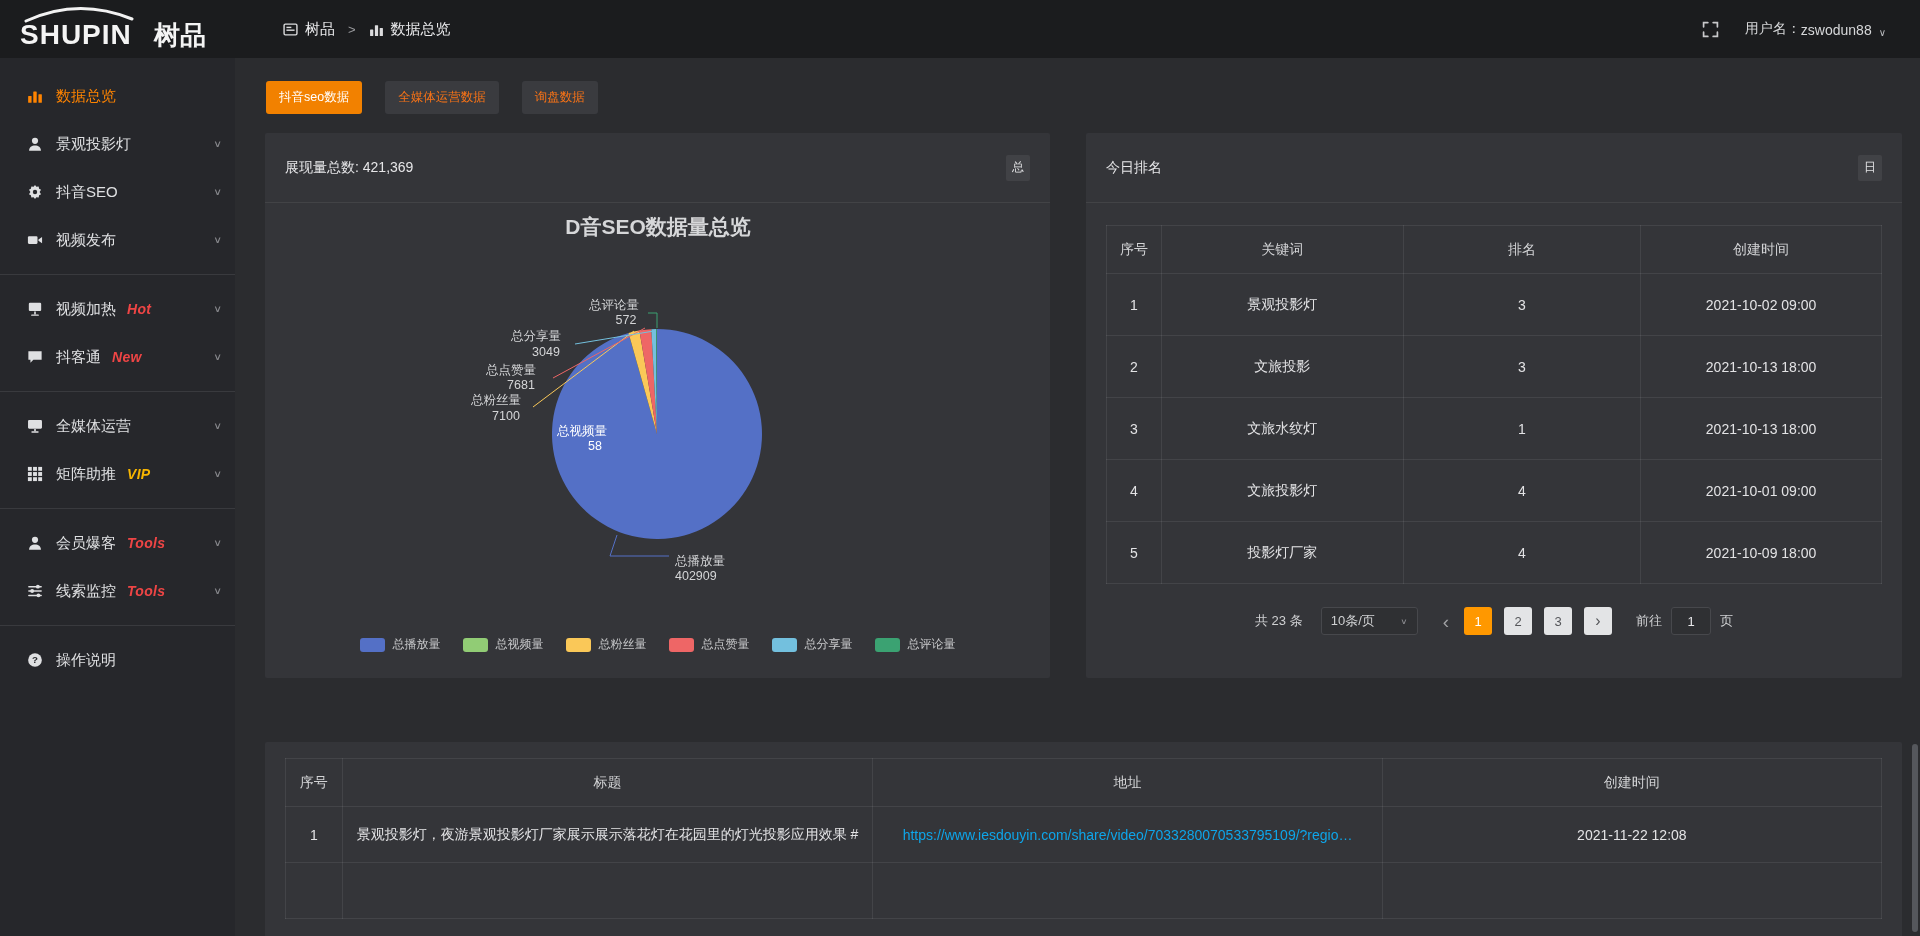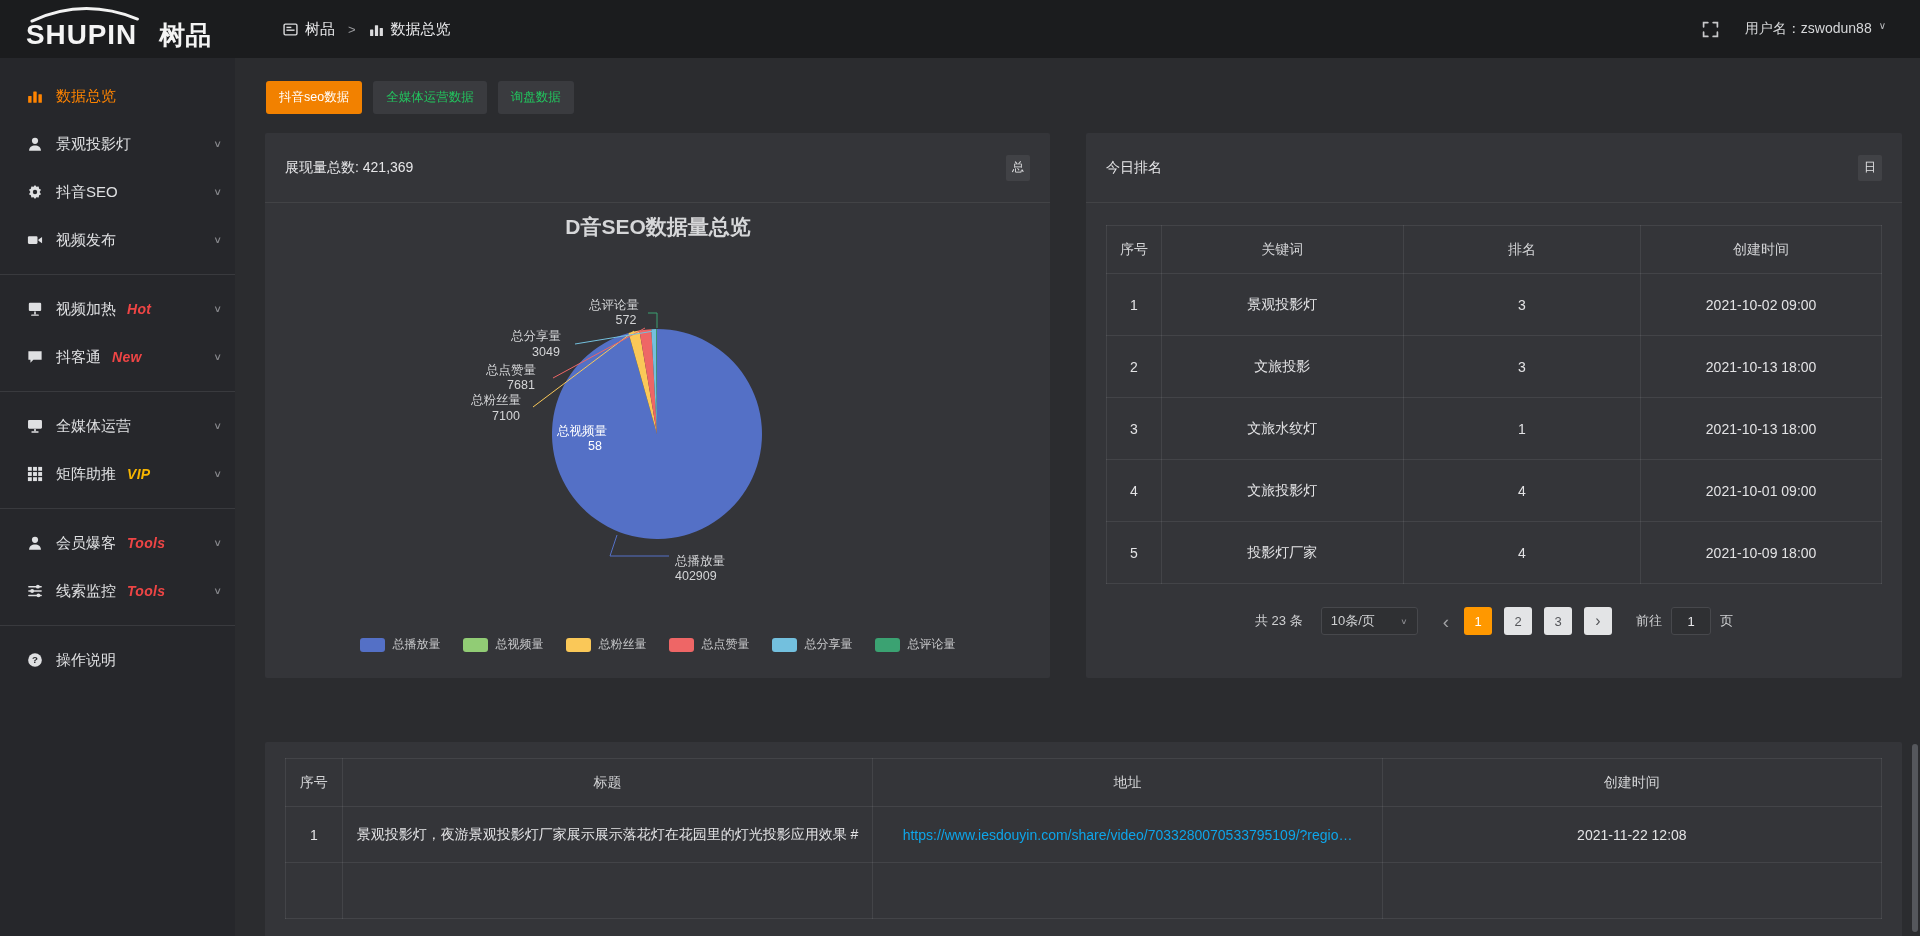--- a/index.html
+++ b/index.html
@@ -2,45 +2,45 @@
 <html><head>
 <meta charset="utf-8">
 <style>
   *{margin:0;padding:0;box-sizing:border-box}
   html,body{background:#222327}
   body{font-family:"Liberation Sans","DejaVu Sans",sans-serif}
   .screen{position:relative;width:1920px;height:936px;overflow:hidden;background:#2b2c2f}
 
   
   .topbar{position:absolute;left:0;top:0;width:1920px;height:58px;background:#1b1c1e;display:flex;align-items:center;z-index:5}
-  .logo{width:235px;flex:0 0 235px;display:flex;align-items:flex-end;padding-left:24px}
+  .logo{width:235px;flex:0 0 235px;display:flex;align-items:flex-end;padding-left:18px}
   .crumbs{display:flex;align-items:center;margin-left:48px;font-size:15px;color:#eaeaec}
   .crumb{display:flex;align-items:center;cursor:pointer}
   .crumb .c-ic{width:15px;height:15px;margin-right:7px;display:inline-flex;color:#dcdcde}
   .crumb .c-ic svg{width:100%;height:100%;fill:currentColor}
   .crumb-sep{color:#9a9b9e;margin:0 13px;font-size:13px}
   .user-zone{margin-left:auto;display:flex;align-items:center;padding-right:34px;color:#d6d7d9;font-size:14px}
   .fs-ic{width:17px;height:17px;margin-right:26px;cursor:pointer;display:inline-flex}
   .user-chev{font-size:10px;color:#b9babd;margin-left:7px}
-  .user-name-wrap{cursor:pointer;display:flex;align-items:flex-start}
+  .user-name-wrap{cursor:pointer;display:flex;align-items:flex-end}
 
   
   .sidebar{position:absolute;left:0;top:58px;width:235px;height:878px;background:#26272b;padding-top:14px}
   .sb-item{position:relative;height:48px;display:flex;align-items:center;padding-left:27px;color:#dfe0e2;font-size:15px;cursor:pointer}
   .sb-icon{width:16px;height:16px;margin-right:13px;display:inline-flex;flex:0 0 16px}
   .sb-icon svg{width:100%;height:100%;fill:currentColor}
   .sb-item.active{color:#ff8400}
   .sb-badge{font-style:italic;font-weight:bold;font-size:14px;margin-left:11px;letter-spacing:.3px}
   .sb-chevron{position:absolute;right:13px;top:50%;transform:translateY(-50%) scaleY(.8);color:#87888c;font-size:12px}
   .sb-divider{height:1px;background:rgba(255,255,255,.09);margin:10px 0}
 
   
   .main{position:absolute;left:235px;top:58px;width:1685px;height:878px}
-  .tabs{position:absolute;left:31px;top:23px;display:flex;gap:11px}
-  .tab{height:33px;padding:0 13px;font-size:12.5px;color:#22c55e;background:#3a3b3f;border:none;border-radius:3px;display:flex;align-items:center;cursor:pointer;font-family:inherit}
+  .tabs{position:absolute;left:31px;top:23px;display:flex;gap:23px}
+  .tab{height:33px;padding:0 13px;font-size:12.5px;color:#f97316;background:#3a3b3f;border:none;border-radius:3px;display:flex;align-items:center;cursor:pointer;font-family:inherit}
   .tab.active{background:#f28100;color:#fff}
 
   .panel{position:absolute;background:#343539;border-radius:2px}
   .panel-head{height:70px;display:flex;align-items:center;justify-content:space-between;padding:0 20px;border-bottom:1px solid rgba(255,255,255,.07);color:#e6e6e8;font-size:14px}
   .mini-badge{width:24px;height:26px;background:#414246;border-radius:2px;color:#e2e2e4;font-size:12px;display:flex;align-items:center;justify-content:center;cursor:pointer}
 
   #chart-panel{left:30px;top:75px;width:785px;height:545px}
   #rank-panel{left:851px;top:75px;width:816px;height:545px}
   #report-panel{left:30px;top:684px;width:1637px;height:262px}
 

